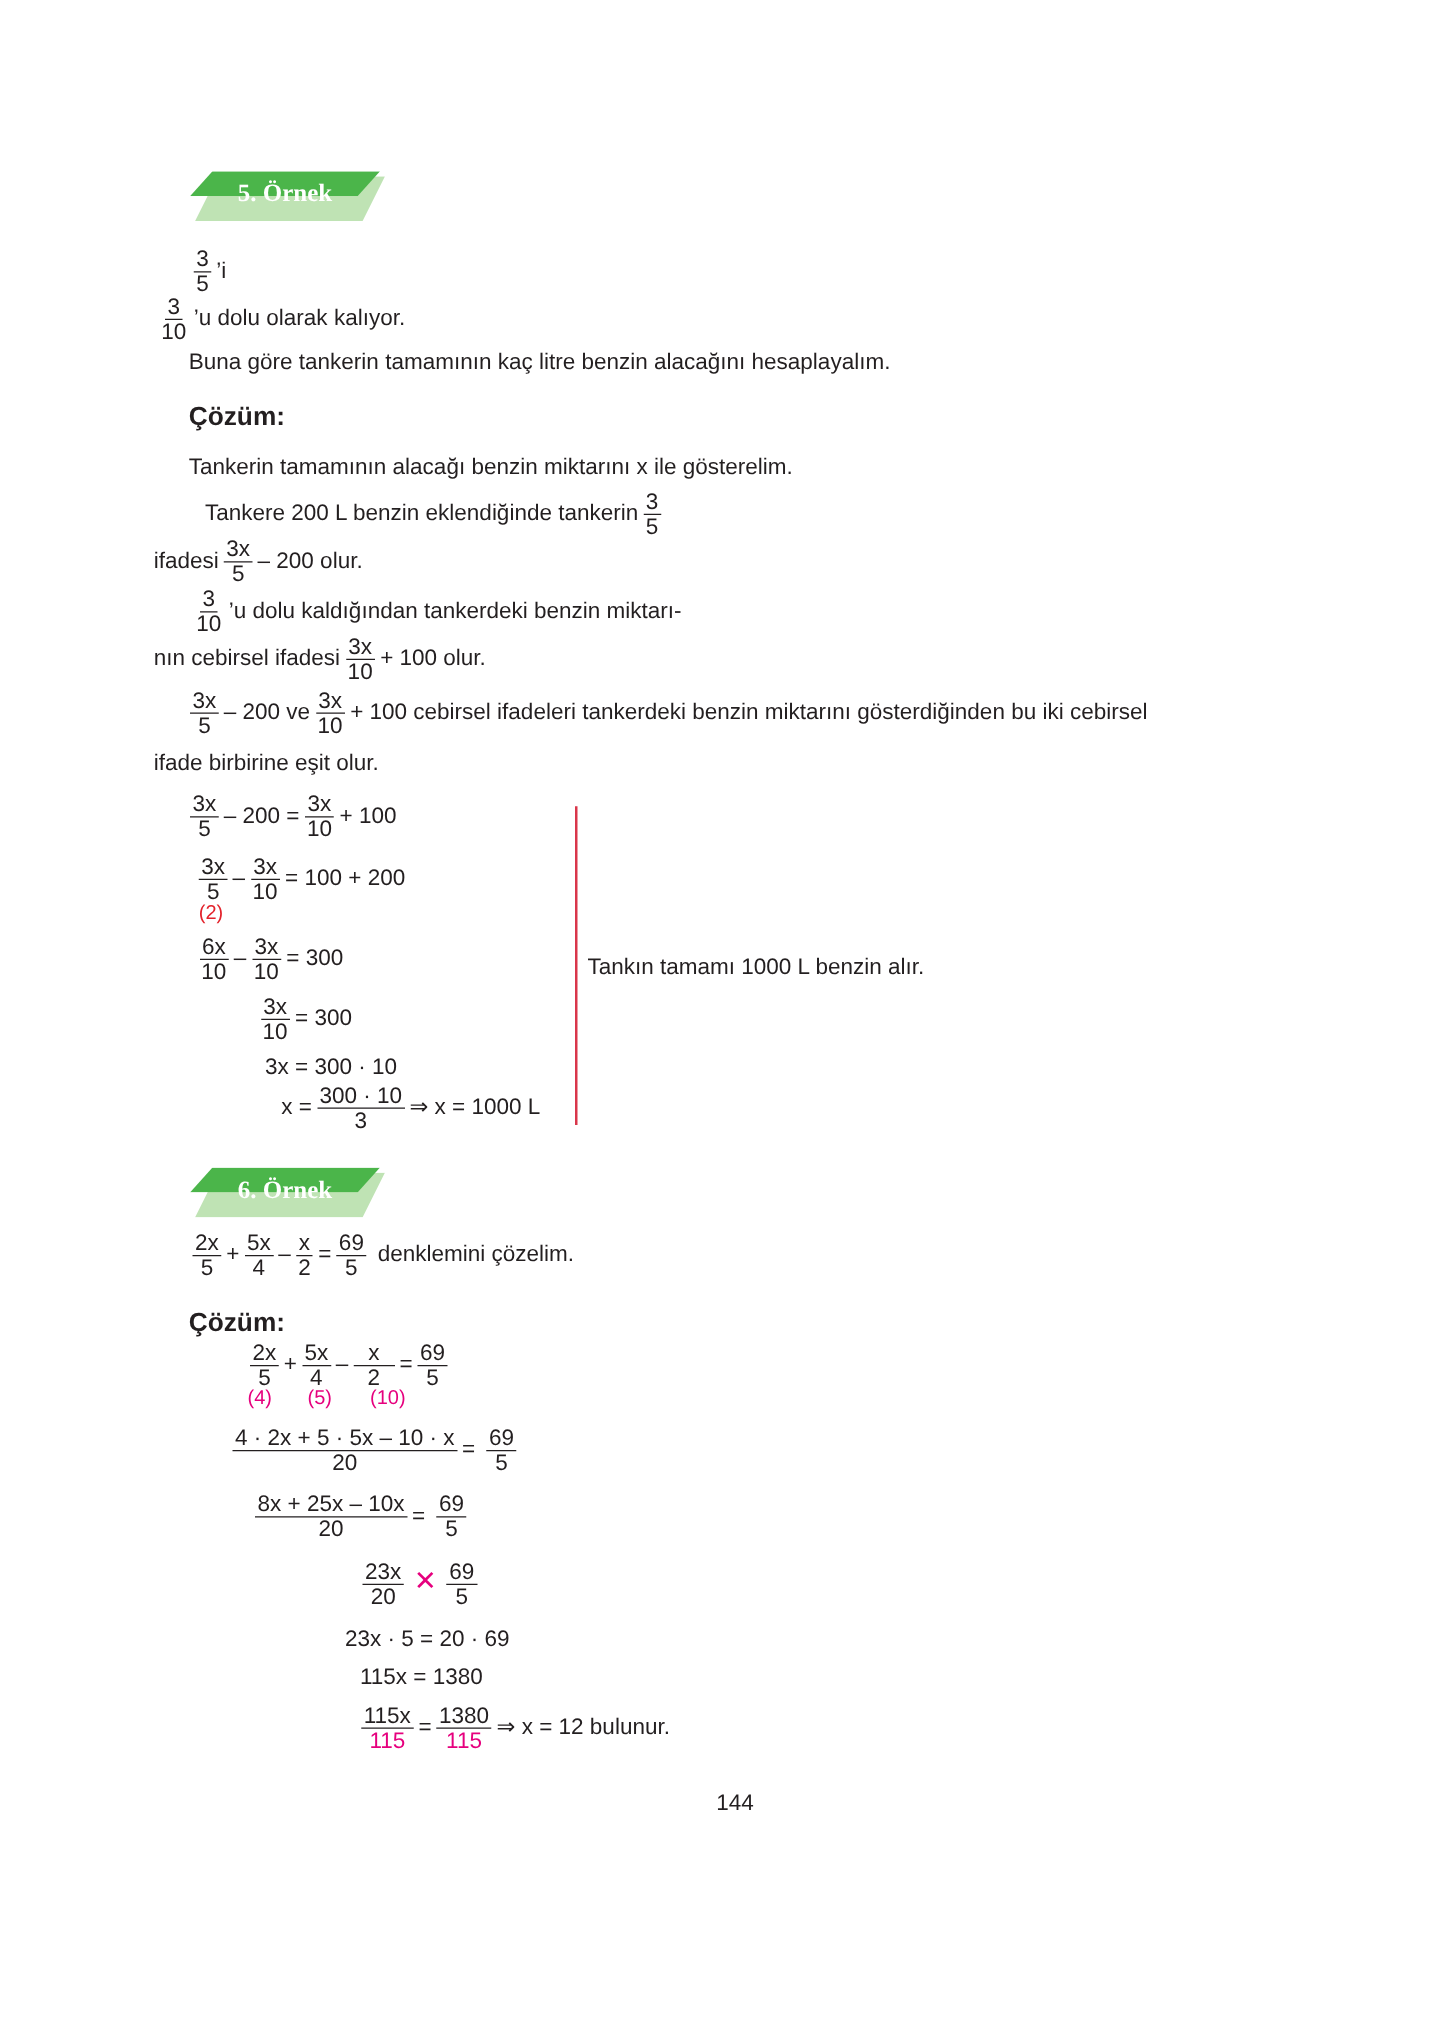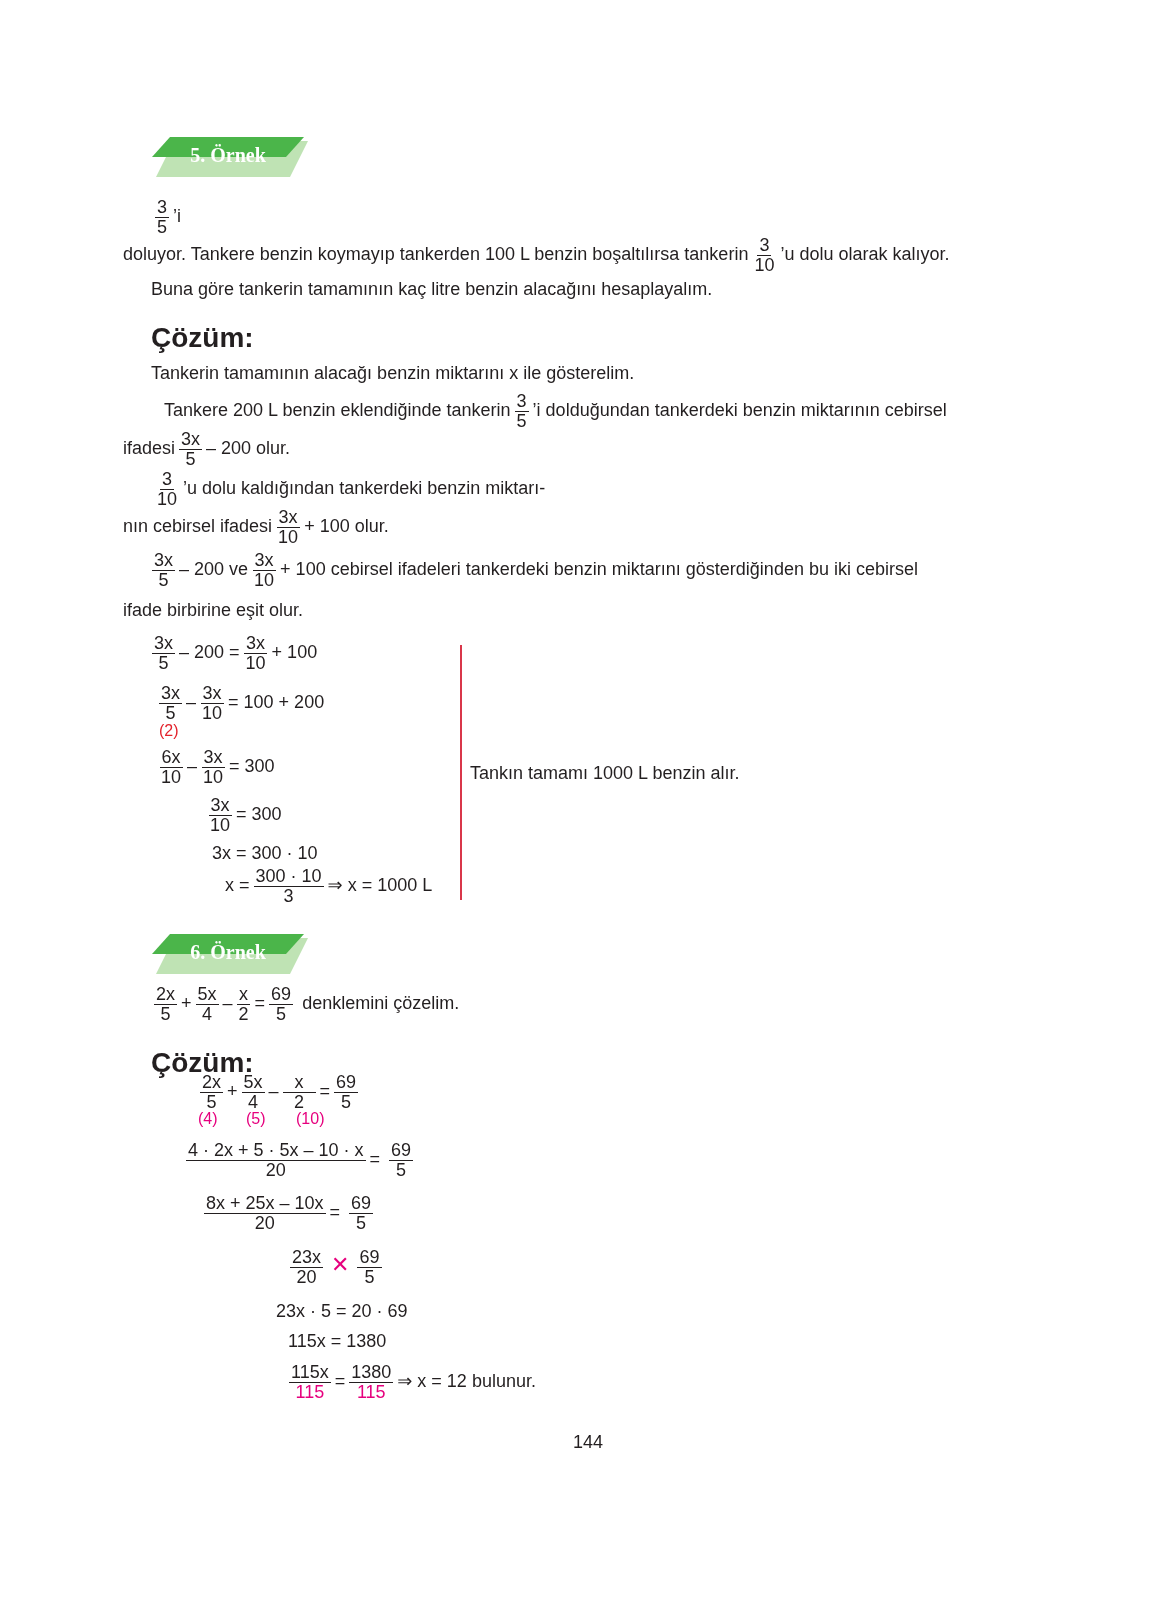--- a/index.html
+++ b/index.html
@@ -7,55 +7,55 @@
   .abs { position:absolute; white-space:nowrap; }
   .badge { position:absolute; height:20px; width:152px; }
   .badge .bg { position:absolute; inset:0; background:#4bb54a; clip-path:polygon(18px 0,100% 0,calc(100% - 18px) 100%,0 100%); }
   .badge .sh { position:absolute; left:4px; top:4px; width:152px; height:36px; background:#bfe3b4; clip-path:polygon(18px 0,100% 0,calc(100% - 18px) 100%,0 100%); }
   .badge .lbl { position:absolute; left:0; right:0; top:0; line-height:36px; text-align:center; color:#fff; font-family:"Liberation Serif", serif; font-weight:bold; font-size:20px; }
   .frac { display:inline-flex; flex-direction:column; align-items:center; vertical-align:middle; margin:0 4px; line-height:1.05; }
   .frac .n { border-bottom:1px solid #231f20; padding:0 2px; }
   .frac .d { padding:0 2px; }
   .p { color:#e6007e; }
   .r { color:#e3222b; }
-  .h { font-weight:bold; font-size:28px; }
+  .h { font-weight:bold; font-size:21px; }
   .brace { position:absolute; border-right:2px solid #d9364a; }
 </style>
 </head>
 <body>
 
 <div class="badge" style="left:152px;top:137px;">
   <div class="sh"></div>
     <div class="bg"></div>
   <div class="lbl">5. Örnek</div>
 </div>
 
 <div class="abs" style="left:151px;top:198px;">
   <span class="frac">
       <span class="n">3</span>
       <span class="d">5</span>
     </span><span>’i</span>
 </div>
 <div class="abs" style="left:123px;top:236px;">
-  <span>doluyor. Tankere benzin koymayıp tankerden 100 L benzin boşaltılırsa tankerin</span><span class="frac">
+  <span class="frac">
       <span class="n">3</span>
       <span class="d">10</span>
     </span><span>’u dolu olarak kalıyor.</span>
 </div>
 <div class="abs" style="left:151px;top:279px;">Buna göre tankerin tamamının kaç litre benzin alacağını hesaplayalım.</div>
 
 <div class="abs h" style="left:151px;top:322px;">Çözüm:</div>
 
 <div class="abs" style="left:151px;top:363px;">Tankerin tamamının alacağı benzin miktarını x ile gösterelim.</div>
 
 <div class="abs" style="left:164px;top:392px;">
   <span>Tankere 200 L benzin eklendiğinde tankerin</span><span class="frac">
       <span class="n">3</span>
       <span class="d">5</span>
-    </span><span>’i dolduğundan tankerdeki benzin miktarının cebirsel</span>
+    </span>
 </div>
 <div class="abs" style="left:123px;top:430px;">
   <span>ifadesi</span><span class="frac">
       <span class="n">3x</span>
       <span class="d">5</span>
     </span><span>– 200 olur.</span>
 </div>
 <div class="abs" style="left:151px;top:470px;">
   <span class="frac">
       <span class="n">3</span>

